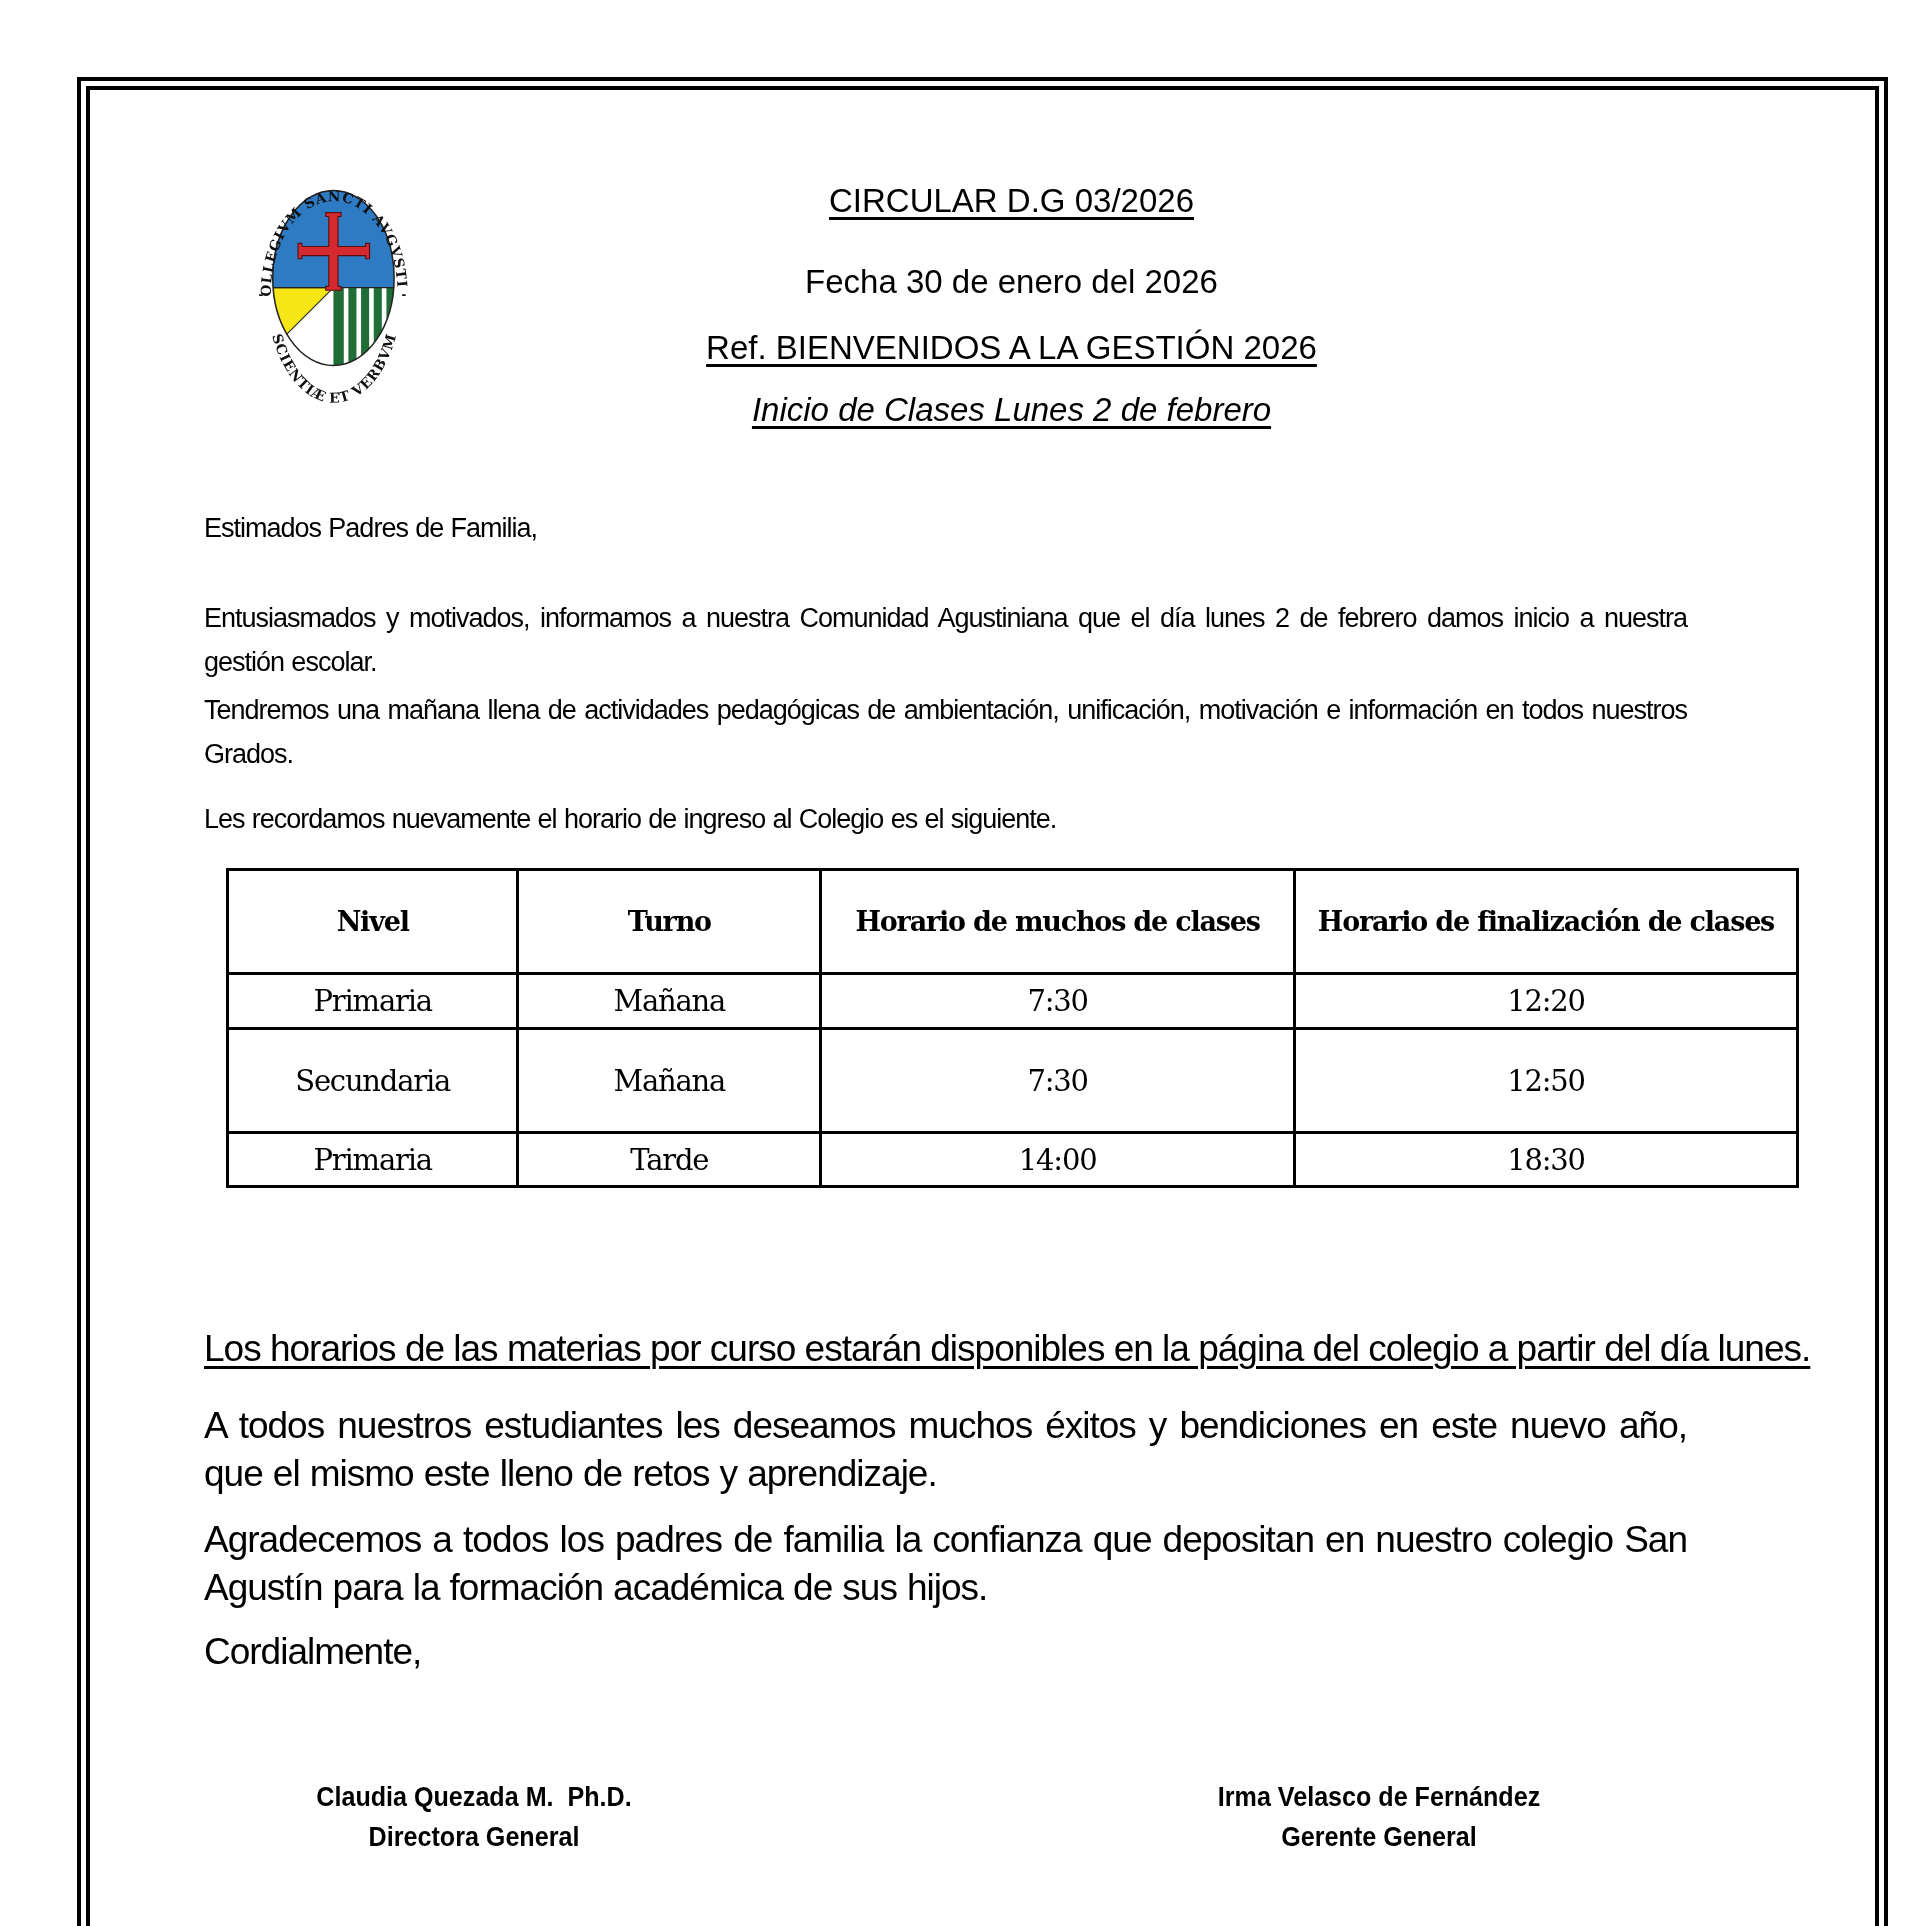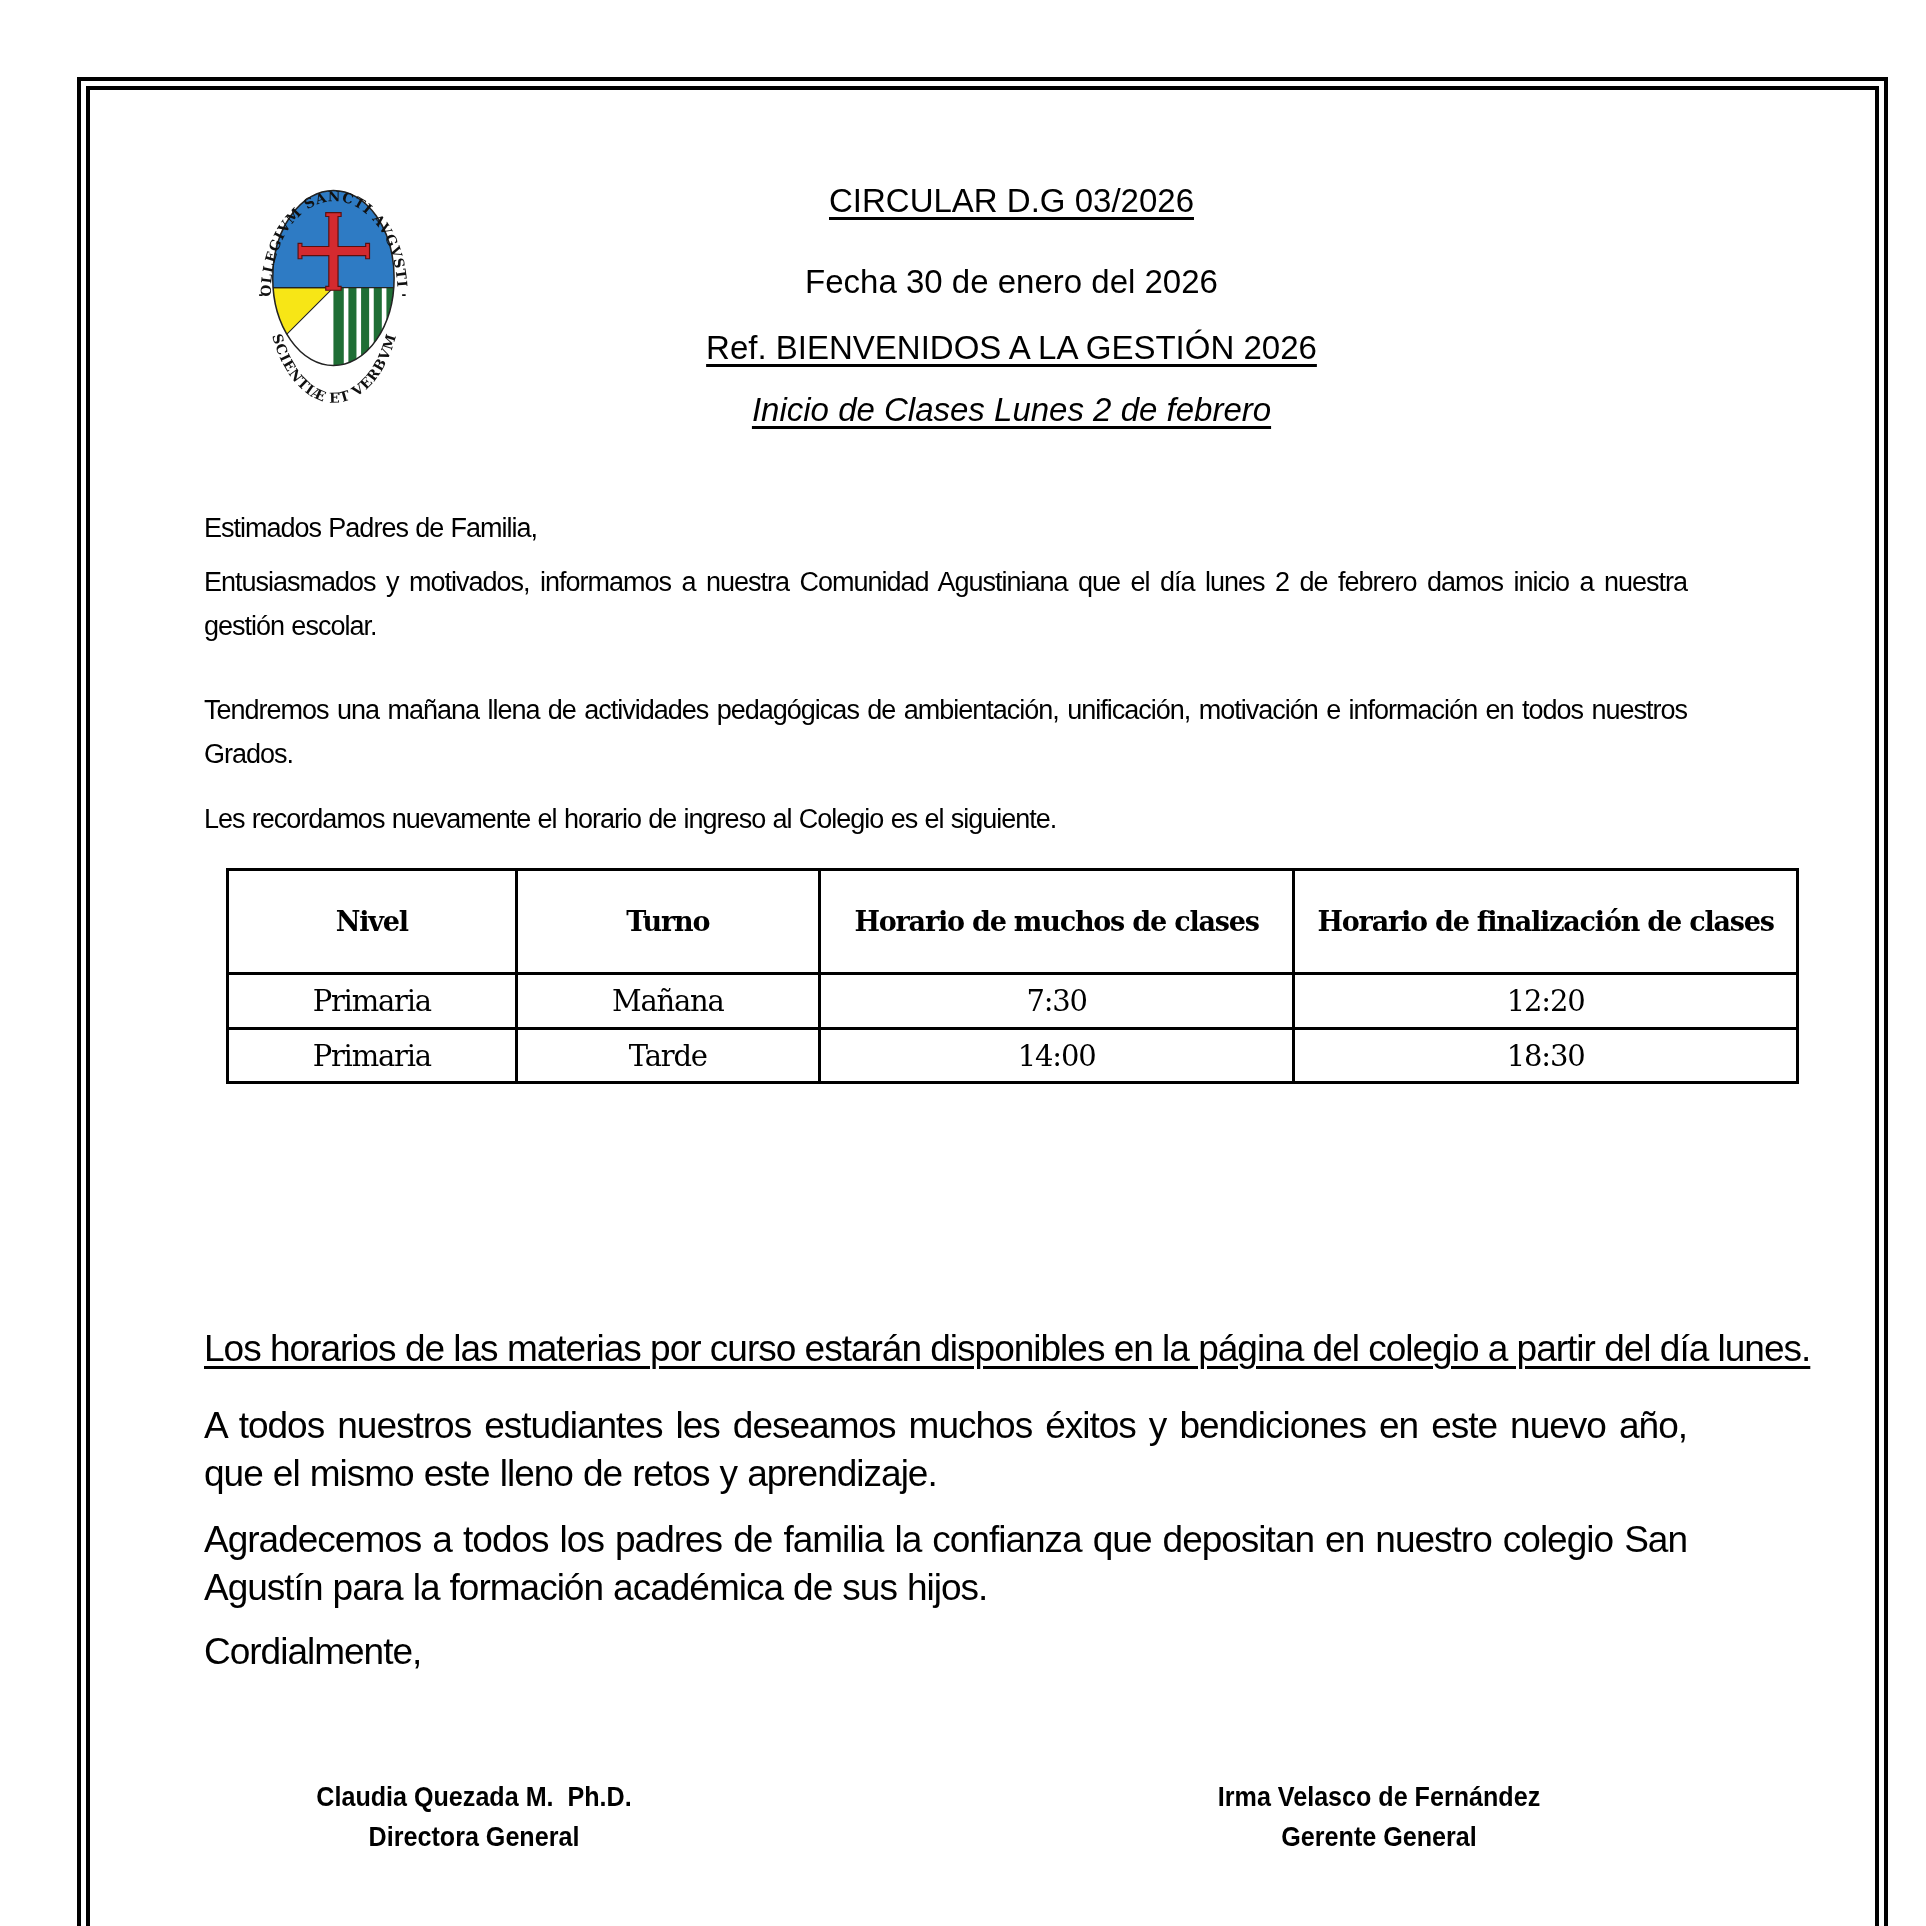--- a/index.html
+++ b/index.html
@@ -12,21 +12,21 @@
   .hdr { position:absolute; left:501px; width:1021px; text-align:center; font-family:"Liberation Sans", sans-serif; font-weight:normal; font-size:33px; line-height:1; white-space:nowrap; }
   .hdr span { text-decoration:underline; text-decoration-thickness:3.1px; text-underline-offset:4.6px; }
   .h1 { top:184px; }
   .h2 { top:265px; }
   .h3 { top:331px; }
   .h4 { top:393px; font-style:italic; }
 
   .body { position:absolute; left:204px; width:1483px; font-family:"Liberation Sans", sans-serif; }
   .p-small { font-size:27px; line-height:44px; text-align:justify; text-align-last:left; transform-origin:left top; }
   .p1 { top:506px; }
-  .p2 { top:560px; }
+  .p2 { top:596px; }
   .p3 { top:688px; }
   .p4 { top:797px; }
 
   .p-large { font-size:37px; line-height:48px; text-align:justify; text-align-last:left; }
   .p5 { top:1325px; text-decoration:underline; text-decoration-thickness:2.7px; text-underline-offset:4.6px; white-space:nowrap; letter-spacing:-1px; }
   .p6 { top:1402px; }
   .p7 { top:1516px; }
   .p8 { top:1628px; }
 
   .cond { letter-spacing:-1px; word-spacing:0.8px; }
@@ -100,20 +100,26 @@
       <th class="col4">Horario de finalización de clases</th>
     </tr>
   </thead>
   <tbody>
     <tr class="r2">
       <td>Primaria</td>
       <td>Mañana</td>
       <td>7:30</td>
       <td>12:20</td>
     </tr>
+    <tr class="r3">
+      <td>Secundaria</td>
+      <td>Mañana</td>
+      <td>7:30</td>
+      <td>12:50</td>
+    </tr>
     <tr class="r4">
       <td>Primaria</td>
       <td>Tarde</td>
       <td>14:00</td>
       <td>18:30</td>
     </tr>
   </tbody>
 </table>
 
 <div class="body p-large p5">Los horarios de las materias por curso estarán disponibles en la página del colegio a partir del día lunes.</div>

